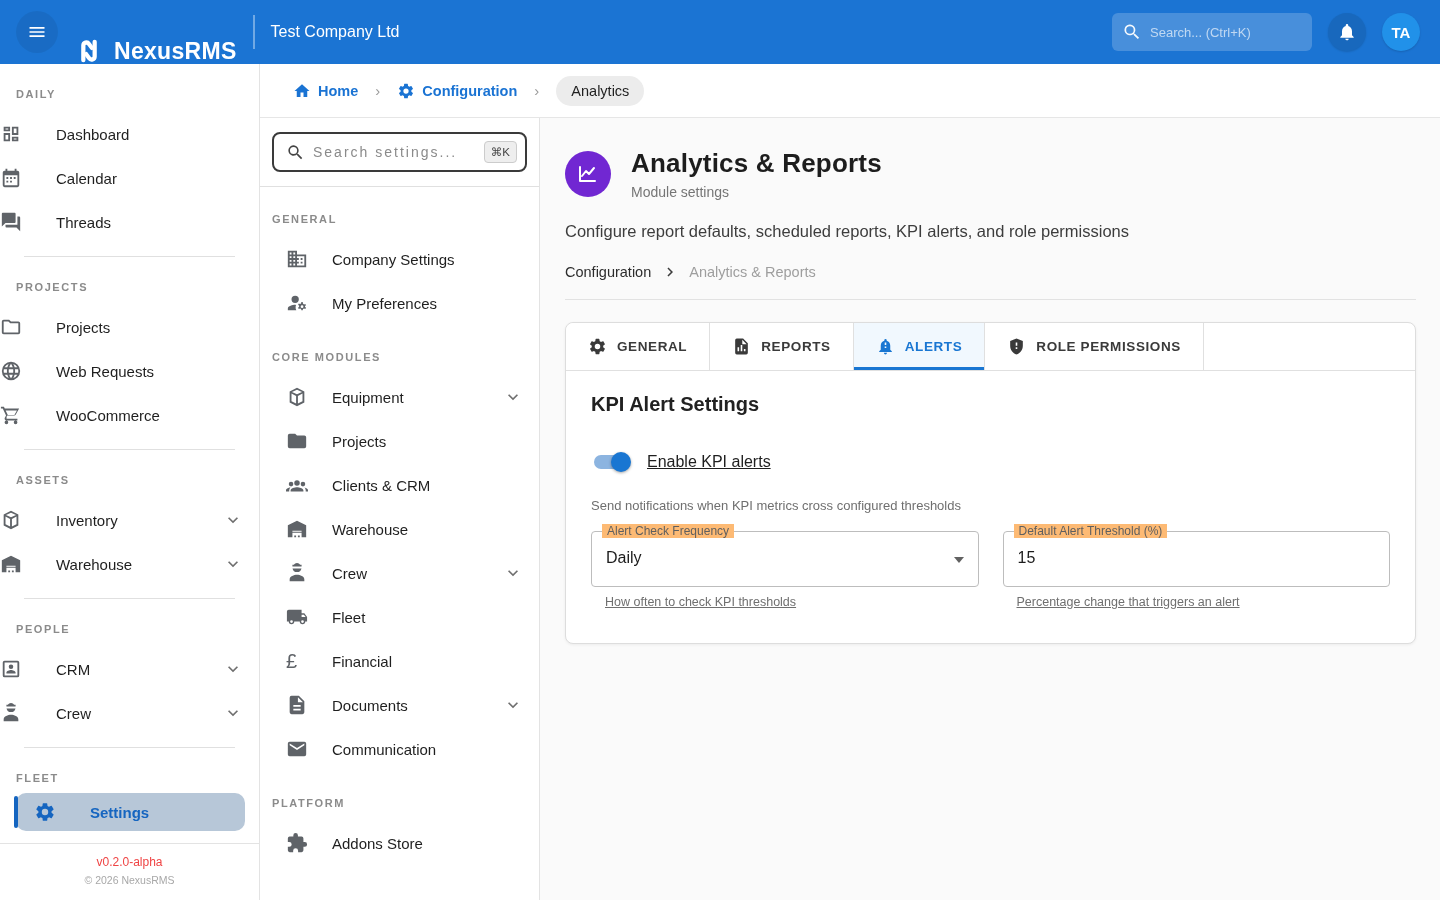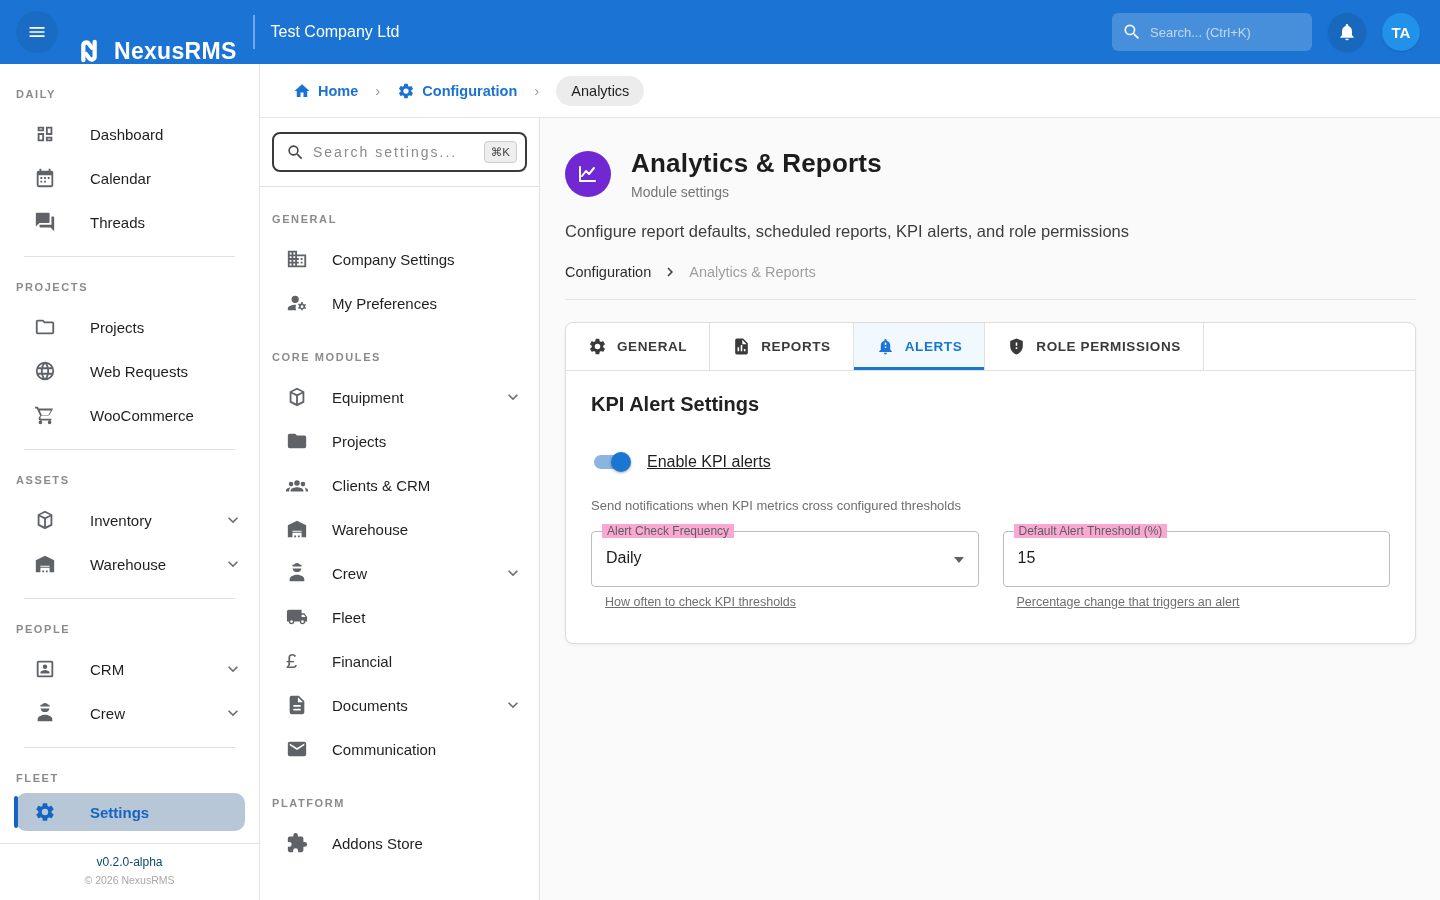--- a/index.html
+++ b/index.html
@@ -35,29 +35,29 @@
   
   .sec-label { display:block; margin:24px 16px 12px; font-size:11px; font-weight:700; letter-spacing:1.6px; color:#8b8b8b; }
   .nav-item { height:44px; display:flex; align-items:center; cursor:pointer; padding:0 16px 0 0; }
   .nav-item .icon { width:22px; height:22px; color:#5f6368; flex:0 0 auto; display:flex; }
   .nav-item .icon svg { width:100%; height:100%; fill:currentColor; }
   .nav-item .lbl { font-size:15px; color:#1f1f1f; font-weight:500; }
   .nav-item .chev { margin-left:auto; width:20px; height:20px; color:#6f6f6f; }
   .nav-item .chev svg { width:100%; height:100%; fill:currentColor; }
   .sb-divider { border-top:1px solid #e0e0e0; margin:12px 24px; }
 
-  .sidebar1 .nav-item { padding-left:34px; gap:34px;text-align:center; }
+  .sidebar1 .nav-item { gap:34px;text-align:center; }
   .sb1-pinned { position:absolute; left:0; right:0; bottom:0; background:#fff; }
   .settings-item { position:relative; margin:4px 14px 12px 16px; height:38px; border-radius:10px; background:#b7c7d8; display:flex; align-items:center; padding-left:18px; gap:34px; cursor:pointer; }
   .settings-item::before { content:""; position:absolute; left:-2px; top:3px; bottom:3px; width:4px; border-radius:2px; background:#1565c0; }
   .settings-item .icon { width:22px; height:22px; color:#1565c0; display:flex; }
   .settings-item .icon svg { width:100%; height:100%; fill:currentColor; }
   .settings-item .lbl { color:#1565c0; font-size:15px; font-weight:700; }
   .sb1-footer { border-top:1px solid #e3e3e3; text-align:center; padding:11px 0 14px; }
-  .version { font-size:12px; color:#0c4a6e; }
+  .version { font-size:12px; color:#ef4444; }
   .copyright { font-size:10.5px; color:#a8a8a8; margin-top:5px; }
 
   
   .set-search { margin:14px 12px 0; height:40px; border:2px solid #3a3a3a; border-radius:8px; display:flex; align-items:center; padding:0 8px 0 12px; gap:8px; background:#fff; }
   .set-search svg { width:19px; height:19px; fill:#444; flex:0 0 auto; }
   .set-search input { border:none; outline:none; font-size:14px; letter-spacing:2px; color:#333; width:100%; font-family:inherit; }
   .set-search input::placeholder { color:#8a8a8a; }
   .kbd-chip { flex:0 0 auto; background:#eee; border:1px solid #ccc; border-radius:4px; font-size:11.5px; color:#444; padding:3px 6px; }
   .search-rule { border-top:1px solid #e0e0e0; margin-top:14px; }
   .sidebar2 .nav-item { padding-left:26px; gap:24px; }
@@ -98,21 +98,21 @@
   .switch-row { margin-top:34px; display:flex; align-items:center; gap:16px; }
   .switch { position:relative; width:40px; height:24px; cursor:pointer; flex:0 0 auto; }
   .switch .track { position:absolute; left:3px; top:5px; width:34px; height:14px; border-radius:7px; background:#8cb4e0; }
   .switch .thumb { position:absolute; right:0; top:2px; width:20px; height:20px; border-radius:50%; background:#1976d2; box-shadow:0 1px 3px rgba(0,0,0,.35); }
   .switch-label { font-size:16px; color:#1f1f1f;text-decoration:underline; }
   .toggle-help { margin-top:24px; font-size:13px; color:#6f6f6f; }
 
   .fields { margin-top:18px; display:flex; gap:24px; }
   .field { flex:1; }
   .field-box { position:relative; height:56px; border:1px solid #bdbdbd; border-radius:4px; background:#fff; cursor:pointer; }
-  .field-label { position:absolute; top:-8px; left:10px; background:#f9a8d4; padding:0 5px; font-size:12px; color:#5f5f5f; }
+  .field-label { position:absolute; top:-8px; left:10px; background:#fdba74; padding:0 5px; font-size:12px; color:#5f5f5f; }
   .field-value { padding:17px 14px; font-size:16px; color:#1c1c1c; }
   .select-arrow { position:absolute; right:14px; top:25px; width:0; height:0; border-left:5px solid transparent; border-right:5px solid transparent; border-top:6px solid #616161; }
   .field-help { margin:8px 0 0 14px; font-size:12.5px; color:#6f6f6f;text-decoration:underline; }
 </style>
 </head>
 <body>
 
 <div class="appbar">
   <div class="hamburger">
     <svg viewBox="0 0 24 24">

